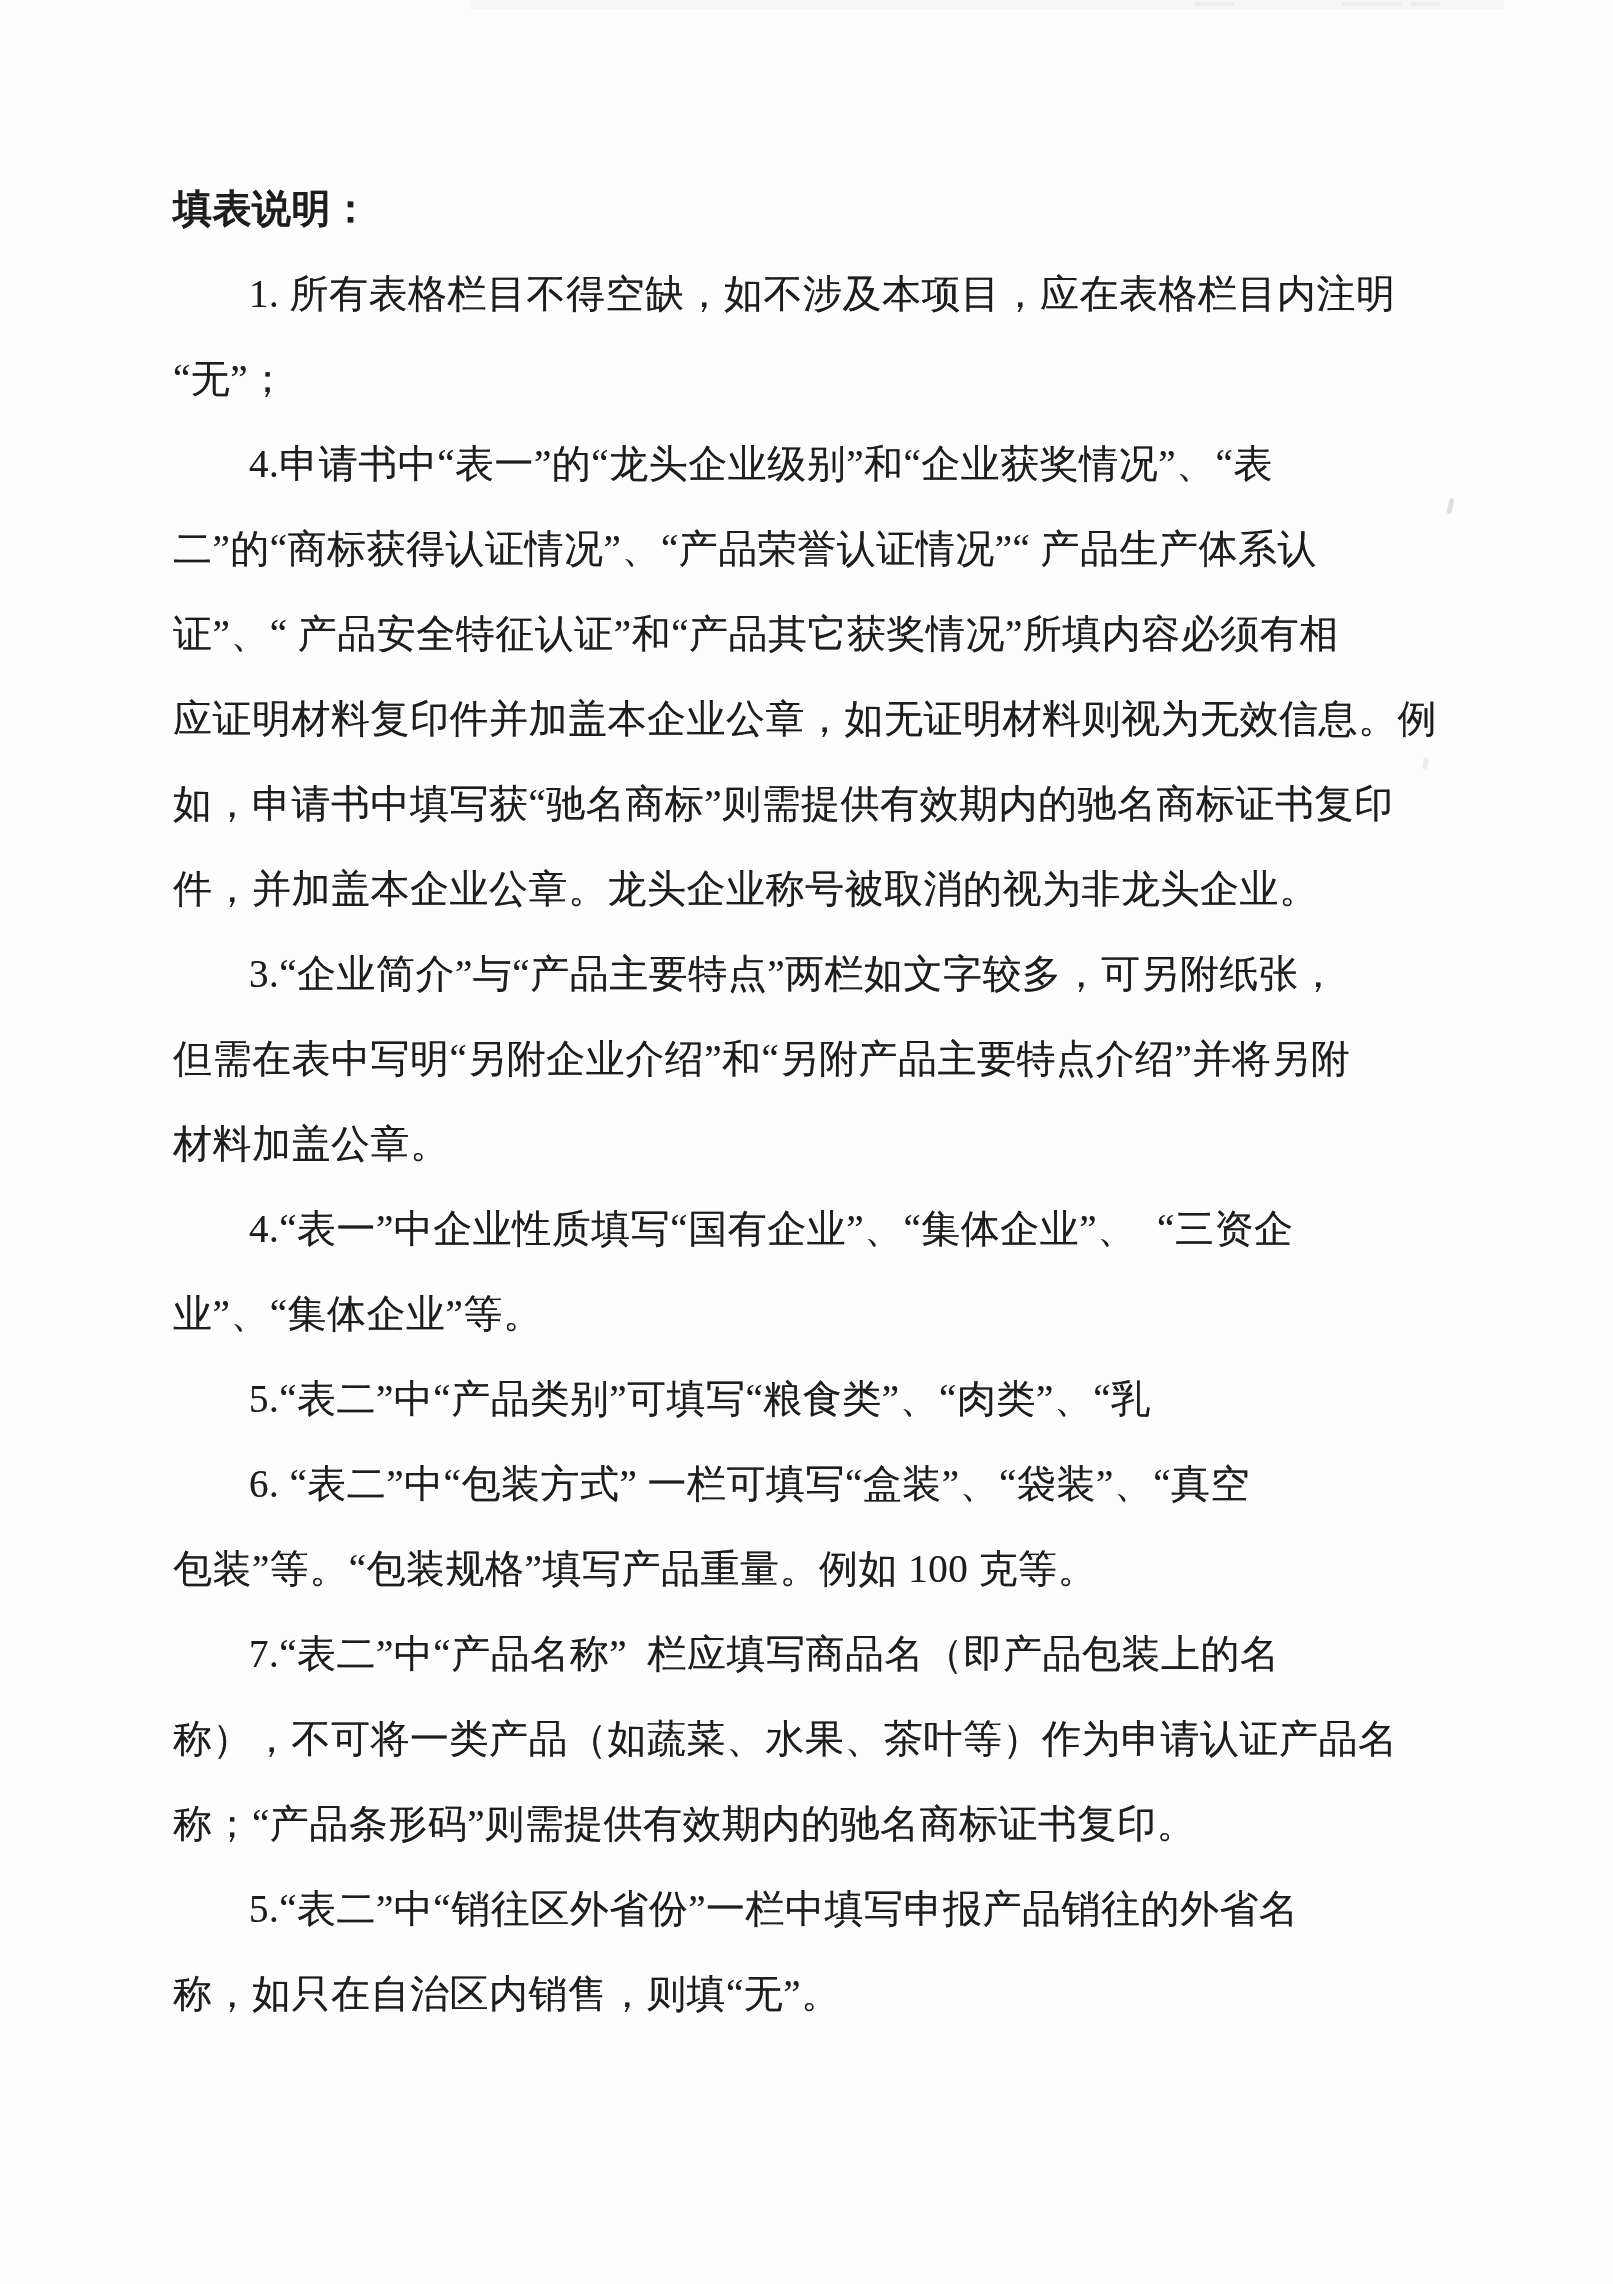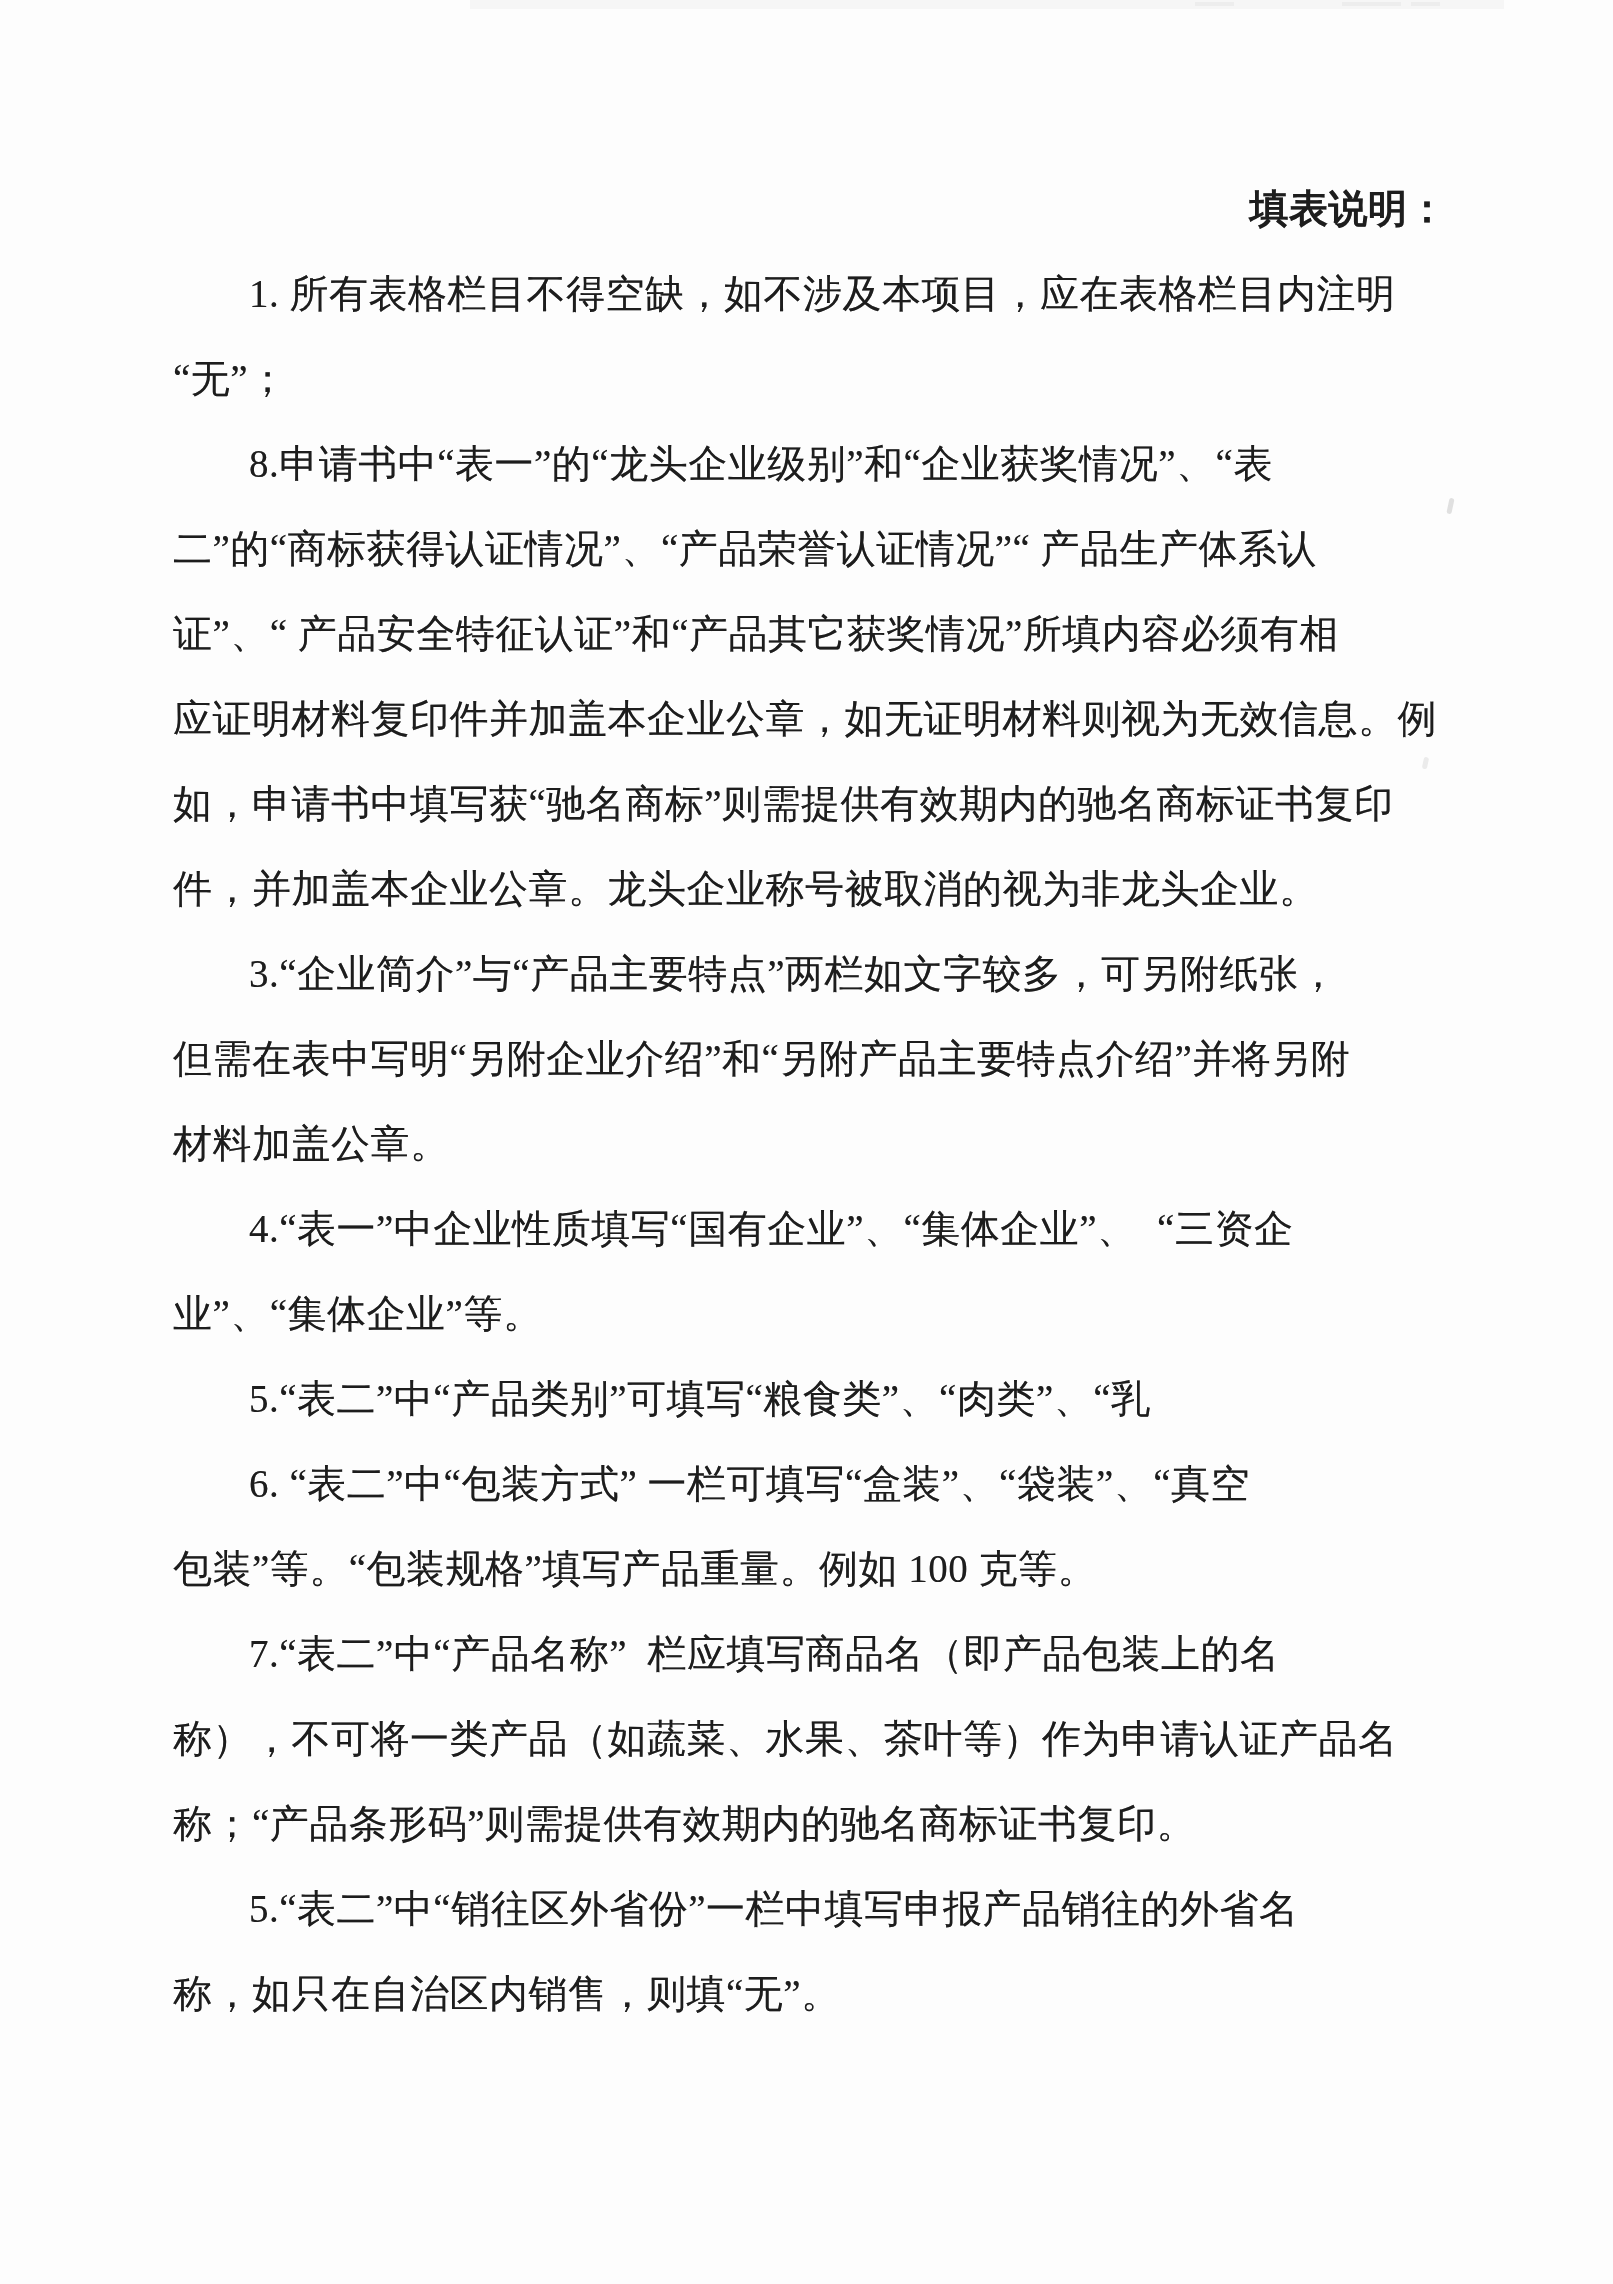--- a/index.html
+++ b/index.html
@@ -57,42 +57,41 @@
     height: 85px;
     line-height: 85px;
     font-size: 39px;
     letter-spacing: 0.5px;
     white-space: pre;
     
     text-shadow: 0 0 0.6px rgba(30,30,30,0.55);
   }
   .line.heading {
     font-weight: bold;
-    text-align: right;
   }
   .line.indent {
     padding-left: 76px;
   }
 </style>
 </head>
 <body>
 
 <div class="page">
   <div class="scan-band">
     <div class="dash d1"></div>
     <div class="dash d2"></div>
     <div class="dash d3"></div>
   </div>
 
   <div class="doc">
     <div class="line heading">填表说明：</div>
     <div id="lines">
         <div class="line indent">1. 所有表格栏目不得空缺，如不涉及本项目，应在表格栏目内注明</div>
         <div class="line">“无”；</div>
-        <div class="line indent">8.申请书中“表一”的“龙头企业级别”和“企业获奖情况”、“表</div>
+        <div class="line indent">4.申请书中“表一”的“龙头企业级别”和“企业获奖情况”、“表</div>
         <div class="line">二”的“商标获得认证情况”、“产品荣誉认证情况”“ 产品生产体系认</div>
         <div class="line">证”、“ 产品安全特征认证”和“产品其它获奖情况”所填内容必须有相</div>
         <div class="line">应证明材料复印件并加盖本企业公章，如无证明材料则视为无效信息。例</div>
         <div class="line">如，申请书中填写获“驰名商标”则需提供有效期内的驰名商标证书复印</div>
         <div class="line">件，并加盖本企业公章。龙头企业称号被取消的视为非龙头企业。</div>
         <div class="line indent">3.“企业简介”与“产品主要特点”两栏如文字较多，可另附纸张，</div>
         <div class="line">但需在表中写明“另附企业介绍”和“另附产品主要特点介绍”并将另附</div>
         <div class="line">材料加盖公章。</div>
         <div class="line indent">4.“表一”中企业性质填写“国有企业”、“集体企业”、  “三资企</div>
         <div class="line">业”、“集体企业”等。</div>

